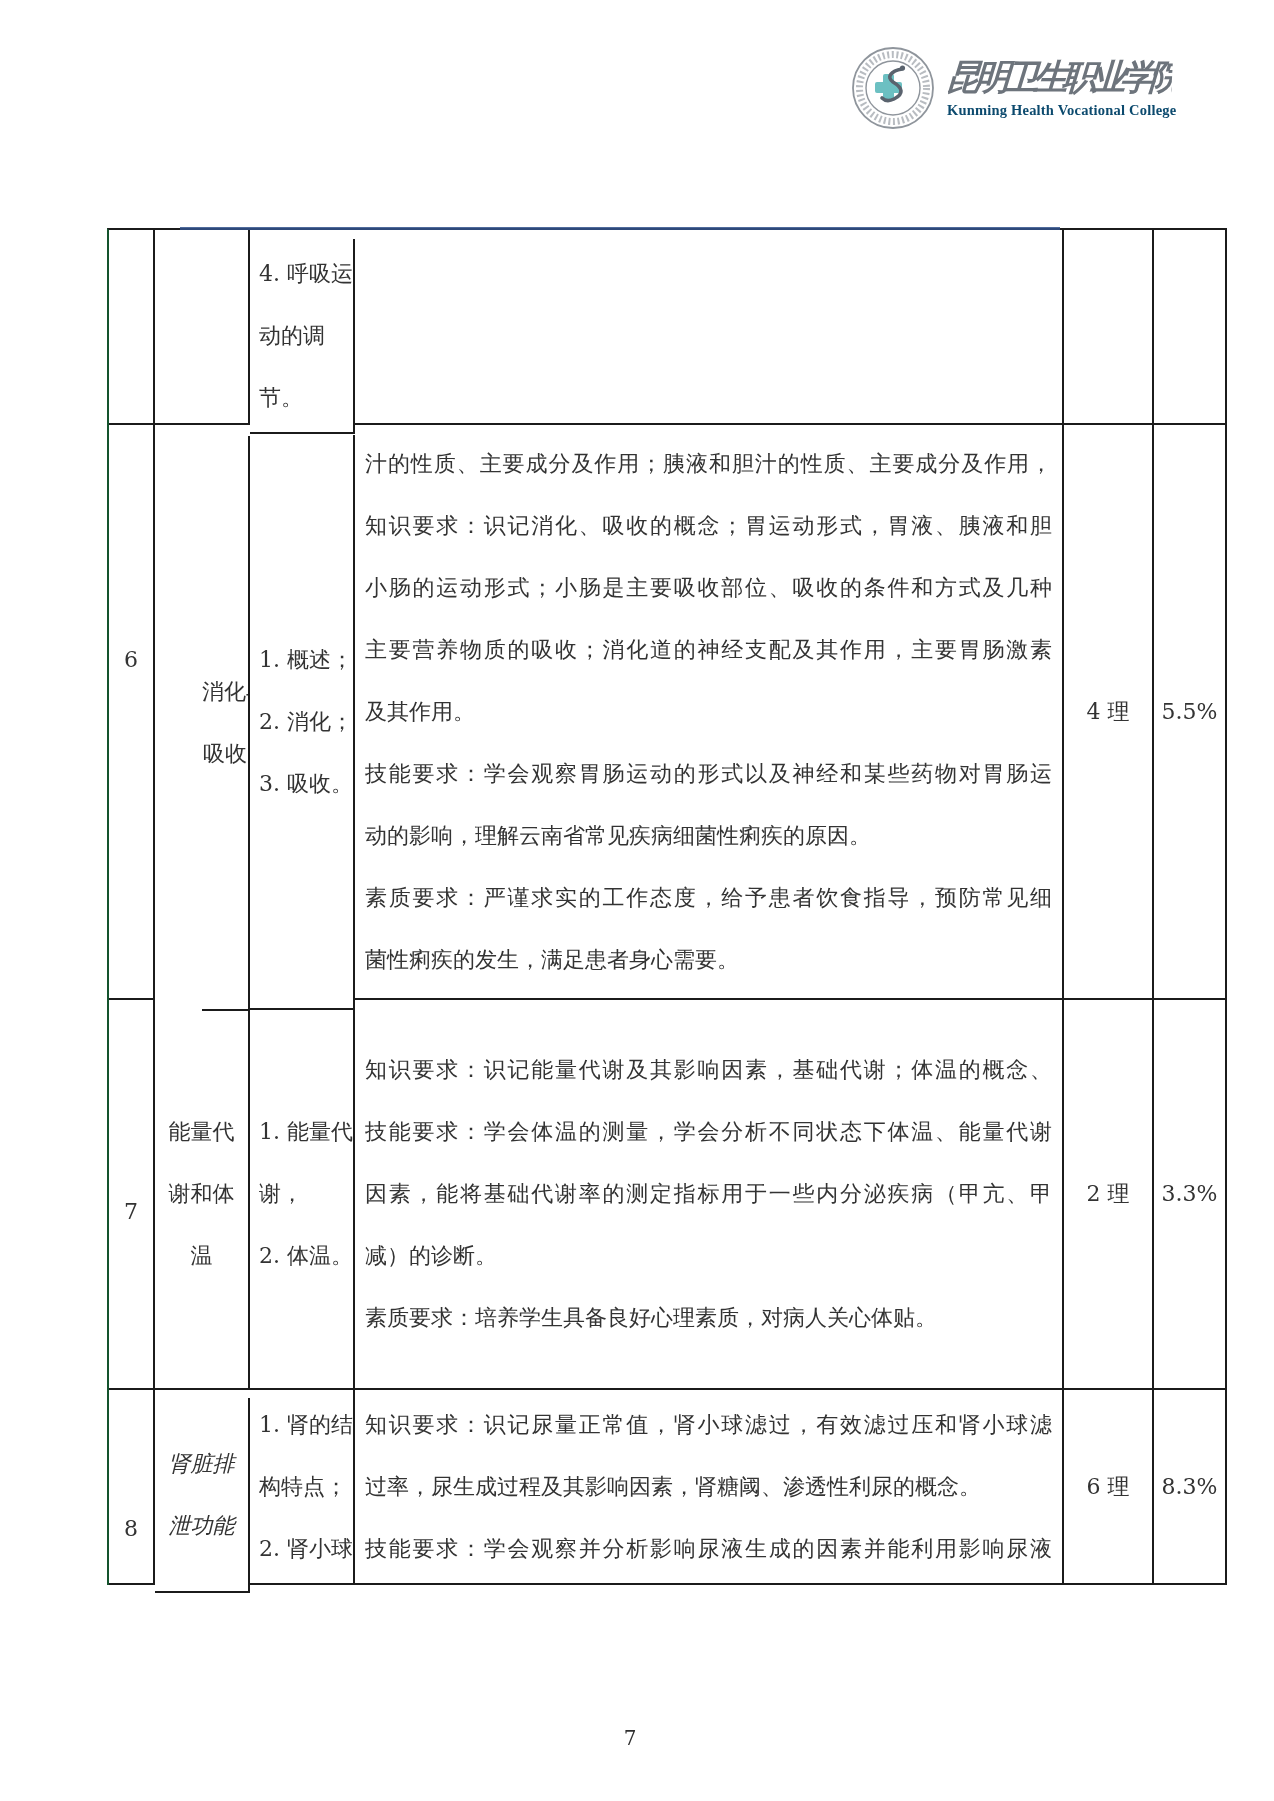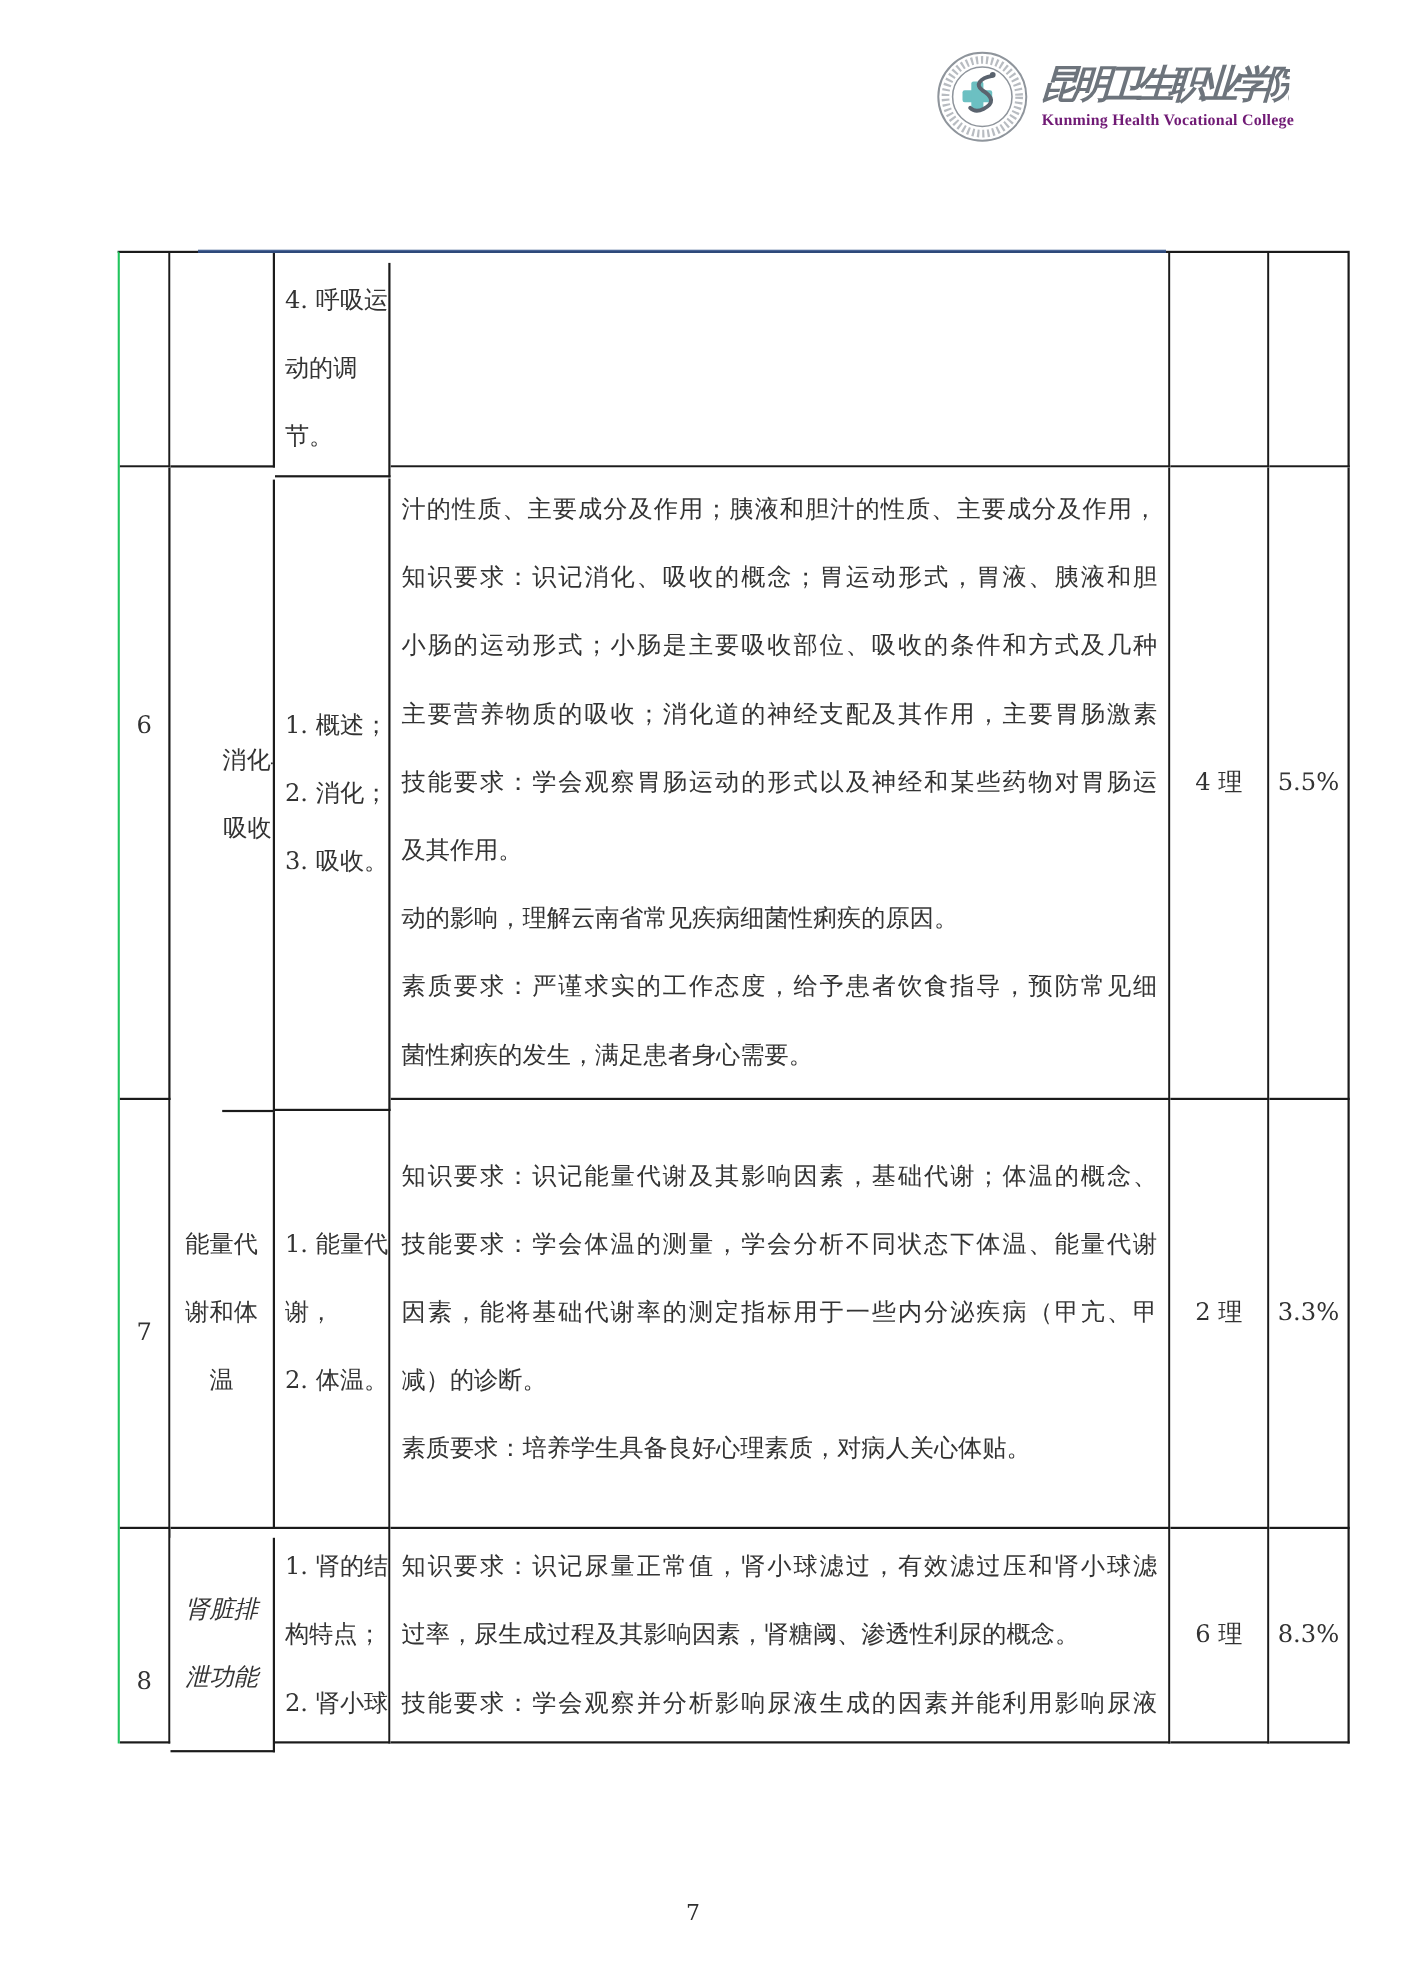--- a/index.html
+++ b/index.html
@@ -13,28 +13,28 @@
   
   .logo{position:absolute;left:851px;top:46px;width:84px;height:84px;}
   .hdr-zh{
     position:absolute;left:946px;top:52px;width:226px;height:52px;
     font-size:35px;line-height:50px;letter-spacing:-6px;color:#6d747c;
     font-weight:600;font-style:italic;transform:skewX(-3deg);
     white-space:nowrap;overflow:hidden;
   }
   .hdr-en{
     position:absolute;left:947px;top:102px;width:226px;
-    font-size:14.5px;font-weight:bold;color:#701a75;letter-spacing:.2px;
+    font-size:14.5px;font-weight:bold;color:#0c4a6e;letter-spacing:.2px;
     font-family:"Liberation Serif","DejaVu Serif",serif;white-space:nowrap;
   }
 
   
   .tbl{
     position:absolute;left:107px;top:228px;width:1118px;
-    border-left:2px solid #22c55e;border-top:2px solid #1b1b1b;
+    border-left:2px solid #14532d;border-top:2px solid #1b1b1b;
   }
   .accent{position:absolute;left:180px;top:227px;width:880px;height:2.5px;background:#31518b;opacity:.85;}
   .row{display:grid;grid-template-columns:46px 95px 105px 709px 90px 73px;}
   .cell{
     box-sizing:border-box;border-right:2px solid #1b1b1b;border-bottom:2px solid #1b1b1b;
     display:flex;flex-direction:column;justify-content:center;overflow:hidden;background:#fff;
   }
   .ln{height:62px;line-height:62px;font-size:22px;white-space:nowrap;}
   .c1,.c5,.c6{align-items:center;}
   .c1 .val,.c5 .val,.c6 .val{font-size:22px;line-height:30px;white-space:nowrap;}
@@ -104,22 +104,22 @@
         <div class="cell c3">
           <div class="ln">1. 概述；</div>
           <div class="ln">2. 消化；</div>
           <div class="ln">3. 吸收。</div>
         </div>
         <div class="cell c4">
           <div class="ln full">汁的性质、主要成分及作用；胰液和胆汁的性质、主要成分及作用，</div>
           <div class="ln full">知识要求：识记消化、吸收的概念；胃运动形式，胃液、胰液和胆</div>
           <div class="ln full">小肠的运动形式；小肠是主要吸收部位、吸收的条件和方式及几种</div>
           <div class="ln full">主要营养物质的吸收；消化道的神经支配及其作用，主要胃肠激素</div>
+          <div class="ln short">及其作用。</div>
           <div class="ln full">技能要求：学会观察胃肠运动的形式以及神经和某些药物对胃肠运</div>
-          <div class="ln short">及其作用。</div>
           <div class="ln short">动的影响，理解云南省常见疾病细菌性痢疾的原因。</div>
           <div class="ln full">素质要求：严谨求实的工作态度，给予患者饮食指导，预防常见细</div>
           <div class="ln short">菌性痢疾的发生，满足患者身心需要。</div>
         </div>
         <div class="cell c5">
           <div class="val">4 理</div>
         </div>
         <div class="cell c6">
           <div class="val">5.5%</div>
         </div>

